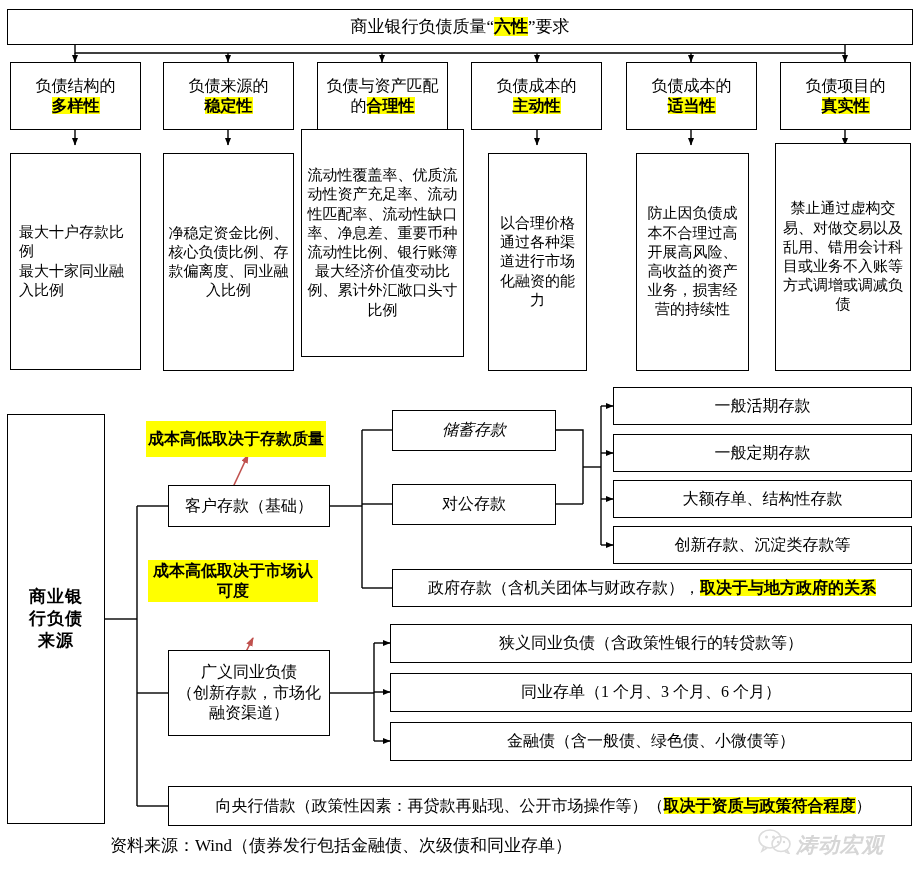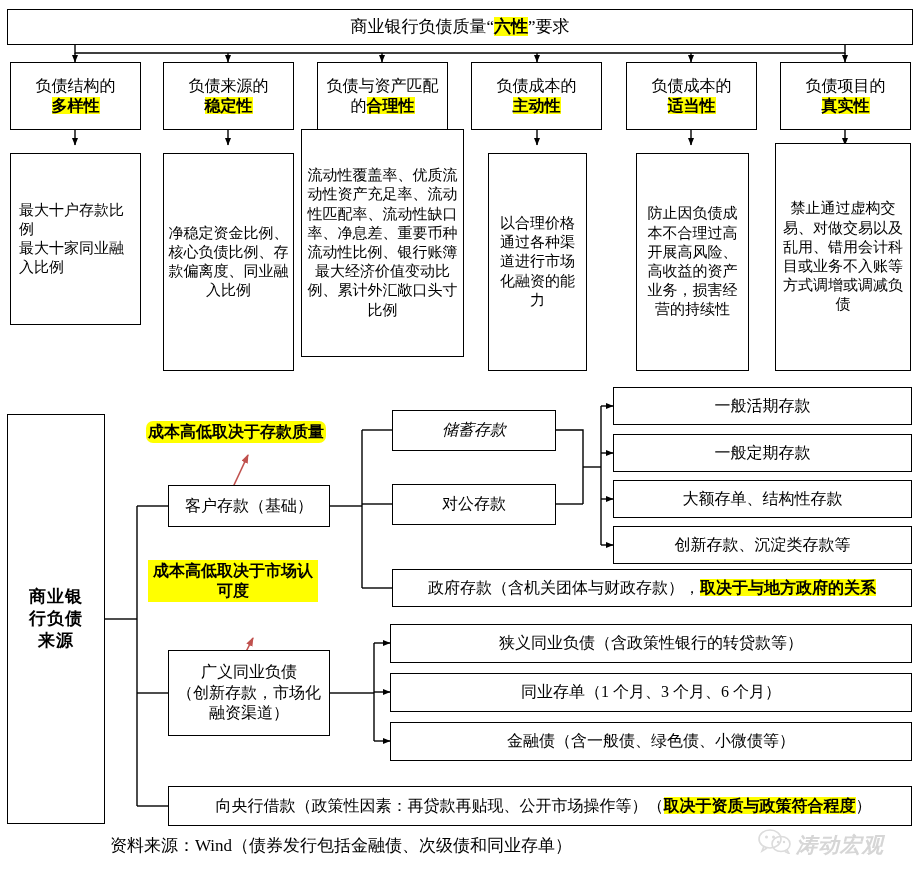--- a/index.html
+++ b/index.html
@@ -139,21 +139,21 @@
   </div>
   <div class="box pad six-box" style="left:626px;top:62px;width:131px;height:68px;">
     <span><span>负债成本的</span><br>
     <span class="hl">适当性</span></span>
   </div>
   <div class="box pad six-box" style="left:780px;top:62px;width:131px;height:68px;">
     <span><span>负债项目的</span><br>
     <span class="hl">真实性</span></span>
   </div>
 
-  <div class="box pad detail-box" style="left:10px;top:153px;width:131px;height:172px;">
+  <div class="box pad detail-box" style="left:10px;top:153px;width:131px;height:217px;">
     <div class="inner" style="white-space:pre-line;text-align:left;padding-left:4px;">最大十户存款比例
 最大十家同业融入比例</div>
   </div>
   <div class="box pad detail-box" style="left:163px;top:153px;width:131px;height:218px;">
     <div class="inner">净稳定资金比例、核心负债比例、存款偏离度、同业融入比例</div>
   </div>
   <div class="box pad detail-box" style="left:301px;top:129px;width:163px;height:228px;">
     <div class="inner">流动性覆盖率、优质流动性资产充足率、流动性匹配率、流动性缺口率、净息差、重要币种流动性比例、银行账簿最大经济价值变动比例、累计外汇敞口头寸比例</div>
   </div>
   <div class="box pad detail-box" style="left:488px;top:153px;width:99px;height:218px;">
@@ -211,21 +211,21 @@
     <span>同业存单（1 个月、3 个月、6 个月）</span>
   </div>
   <div class="box pad leaf-box" style="left:390px;top:722px;width:522px;height:39px;">
     <span>金融债（含一般债、绿色债、小微债等）</span>
   </div>
 
   <div class="box pad leaf-box" style="left:168px;top:786px;width:744px;height:40px;padding-left:11px;">
     <span><span>向央行借款（政策性因素：再贷款再贴现、公开市场操作等）（</span><span class="hl">取决于资质与政策符合程度</span><span>）</span></span>
   </div>
 
-  <div class="note" style="left:146px;top:421px;padding:1px 2px;border-radius:7px;">
+  <div class="note" style="left:146px;top:421px;padding:8px 2px;">
     <span>成本高低取决于存款质量</span>
   </div>
   <div class="note wrap" style="left:148px;top:560px;width:166px;padding:1px 2px;">
     <span>成本高低取决于市场认可度</span>
   </div>
 
   <div class="footer" style="left:110px;top:834px;">
     <span>资料来源：Wind（债券发行包括金融债、次级债和同业存单）</span>
   </div>
 

